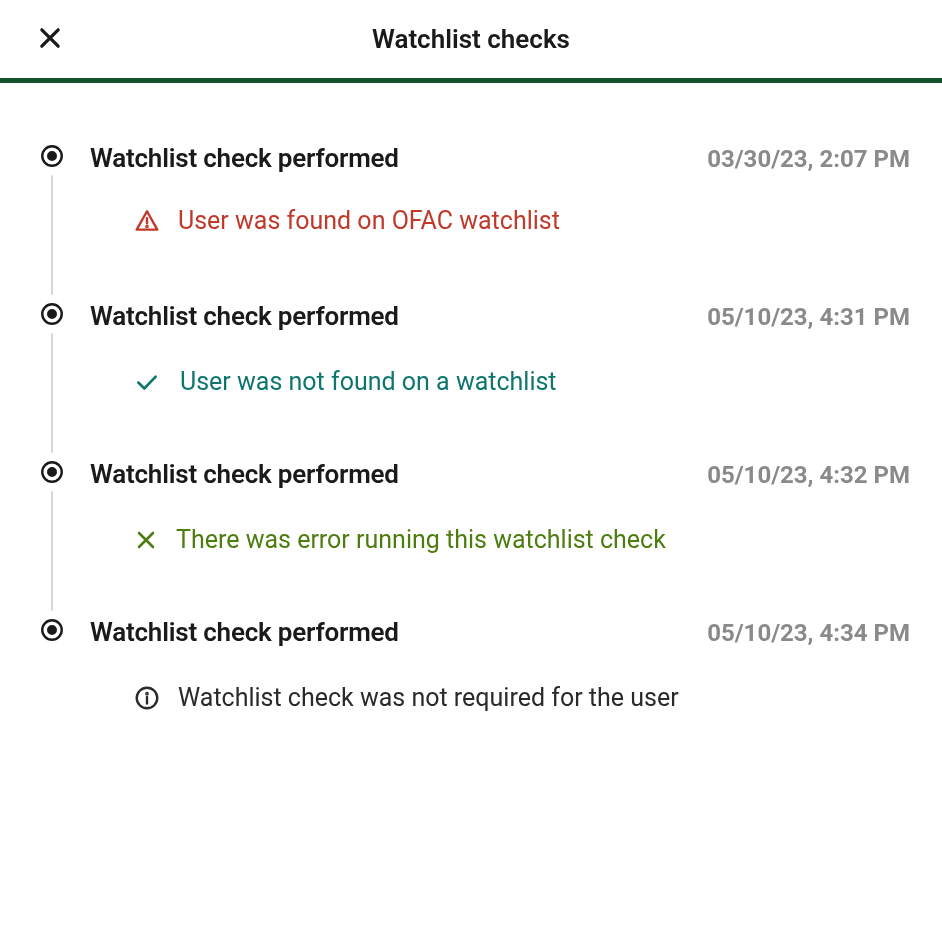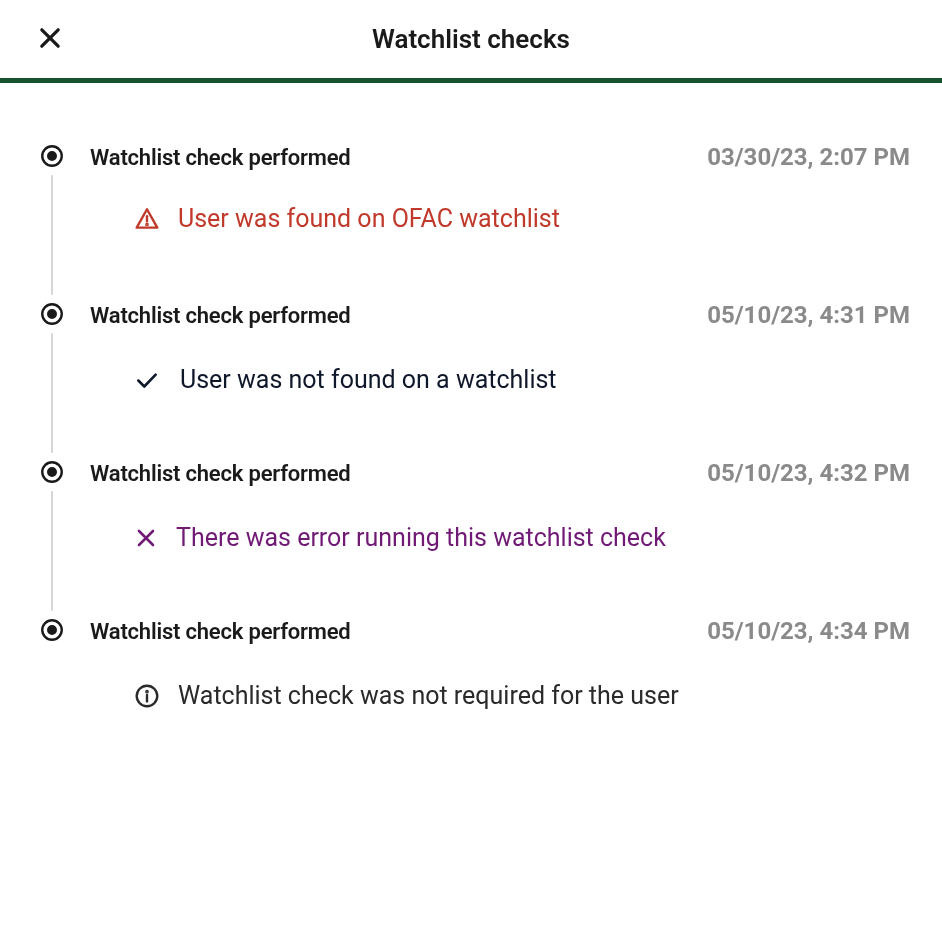--- a/index.html
+++ b/index.html
@@ -70,21 +70,21 @@
       flex: 1;
       padding-left: 18px;
       padding-bottom: 24px;
     }
     .item-header {
       display: flex;
       justify-content: space-between;
       align-items: baseline;
     }
     .item-title {
-      font-size: 22px;
+      font-size: 26px;
       font-weight: 600;
       color: #1a1a1a;
       letter-spacing: -0.2px;
     }
     .item-timestamp {
       font-size: 24px;
       color: #8a8a8a;
       font-weight: 700;
     }
     .item-result {
@@ -97,22 +97,22 @@
     .result-icon {
       flex-shrink: 0;
       display: flex;
       align-items: center;
     }
     .result-text {
       font-size: 25px;
       font-weight: 400;
     }
     .danger { color: #c1392b; margin-top: 33px; }
-    .success { color: #0f172a; gap: 20px; }
-    .warning { color: #701a75; }
+    .success { color: #0f766e; gap: 20px; }
+    .warning { color: #4d7c0f; }
     .neutral { color: #2a2a2a; }
   </style>
 </head>
 <body>
 
 <div class="header">
   <button class="close-btn">
     <span>
       <svg width="28" height="28" viewBox="0 0 24 24" fill="none" stroke="#1a1a1a" stroke-width="2.8" stroke-linecap="round">
         <line x1="5" y1="5" x2="19" y2="19"></line>

